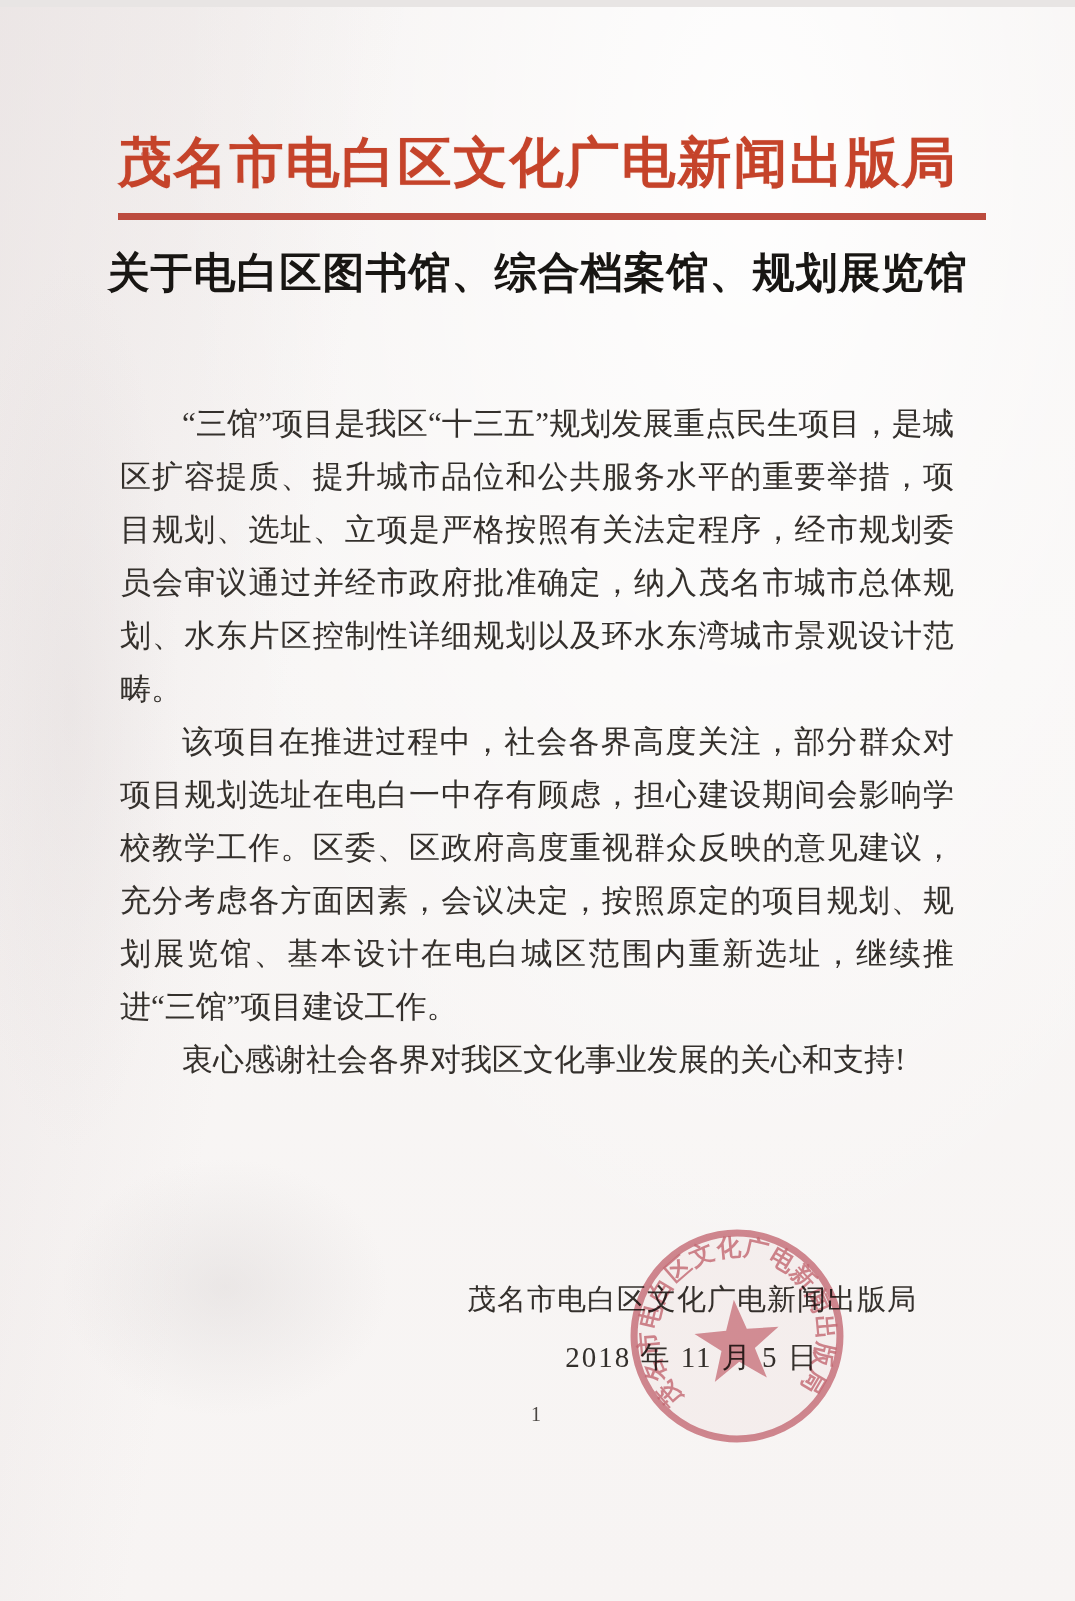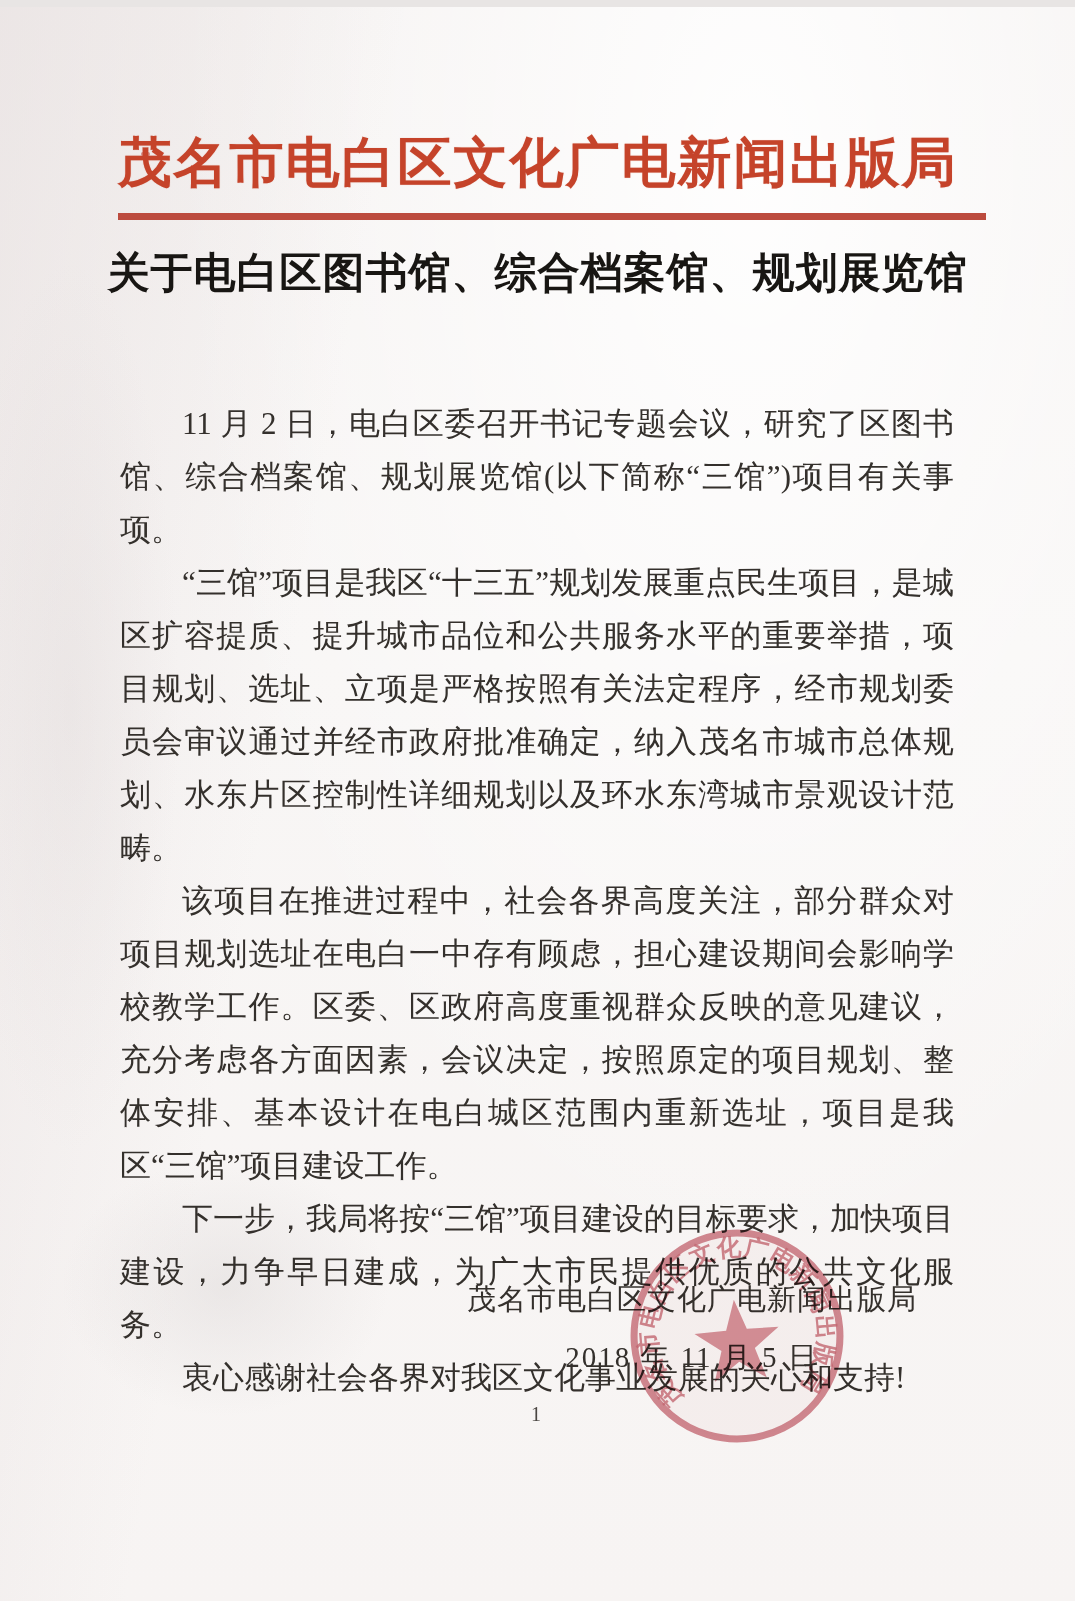--- a/index.html
+++ b/index.html
@@ -130,24 +130,22 @@
 
   <div class="agency-header">茂名市电白区文化广电新闻出版局</div>
 
   <div class="red-rule"></div>
 
   <div class="doc-title">
     <div>关于电白区图书馆、综合档案馆、规划展览馆</div>
   </div>
 
   <div class="body-text">
-    <p>11 月 2 日，电白区委召开书记专题会议，研究了区图书馆、综合档案馆、规划展览馆(以下简称“三馆”)项目有关事项。</p>
     <p>“三馆”项目是我区“十三五”规划发展重点民生项目，是城区扩容提质、提升城市品位和公共服务水平的重要举措，项目规划、选址、立项是严格按照有关法定程序，经市规划委员会审议通过并经市政府批准确定，纳入茂名市城市总体规划、水东片区控制性详细规划以及环水东湾城市景观设计范畴。</p>
-    <p>该项目在推进过程中，社会各界高度关注，部分群众对项目规划选址在电白一中存有顾虑，担心建设期间会影响学校教学工作。区委、区政府高度重视群众反映的意见建议，充分考虑各方面因素，会议决定，按照原定的项目规划、整体安排、基本设计在电白城区范围内重新选址，项目是我区“三馆”项目建设工作。</p>
-    <p>下一步，我局将按“三馆”项目建设的目标要求，加快项目建设，力争早日建成，为广大市民提供优质的公共文化服务。</p>
+    <p>该项目在推进过程中，社会各界高度关注，部分群众对项目规划选址在电白一中存有顾虑，担心建设期间会影响学校教学工作。区委、区政府高度重视群众反映的意见建议，充分考虑各方面因素，会议决定，按照原定的项目规划、规划展览馆、基本设计在电白城区范围内重新选址，继续推进“三馆”项目建设工作。</p>
     <p>衷心感谢社会各界对我区文化事业发展的关心和支持!</p>
   </div>
 
   <div class="sign-block">
     <div class="sign-agency">茂名市电白区文化广电新闻出版局</div>
     <div class="sign-date">2018 年 11 月 5 日</div>
   </div>
 
   <div class="page-number">1</div>
 

